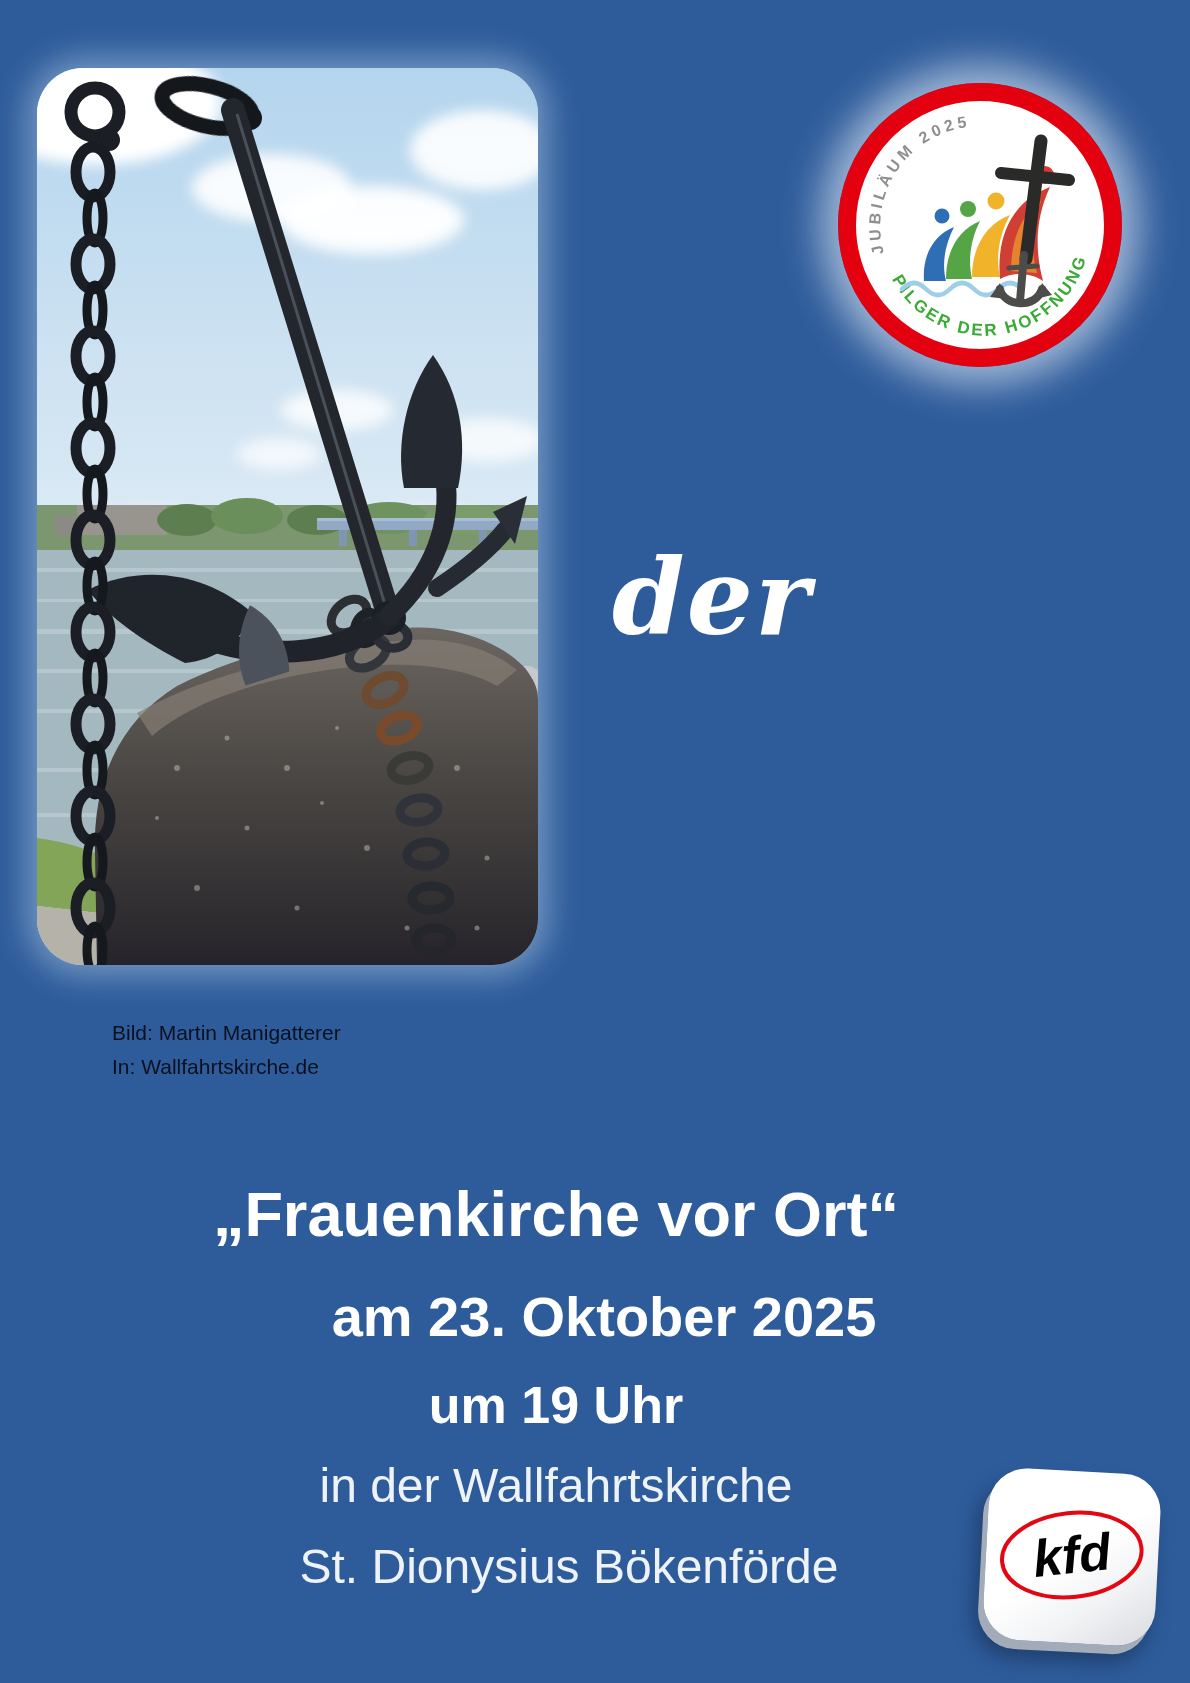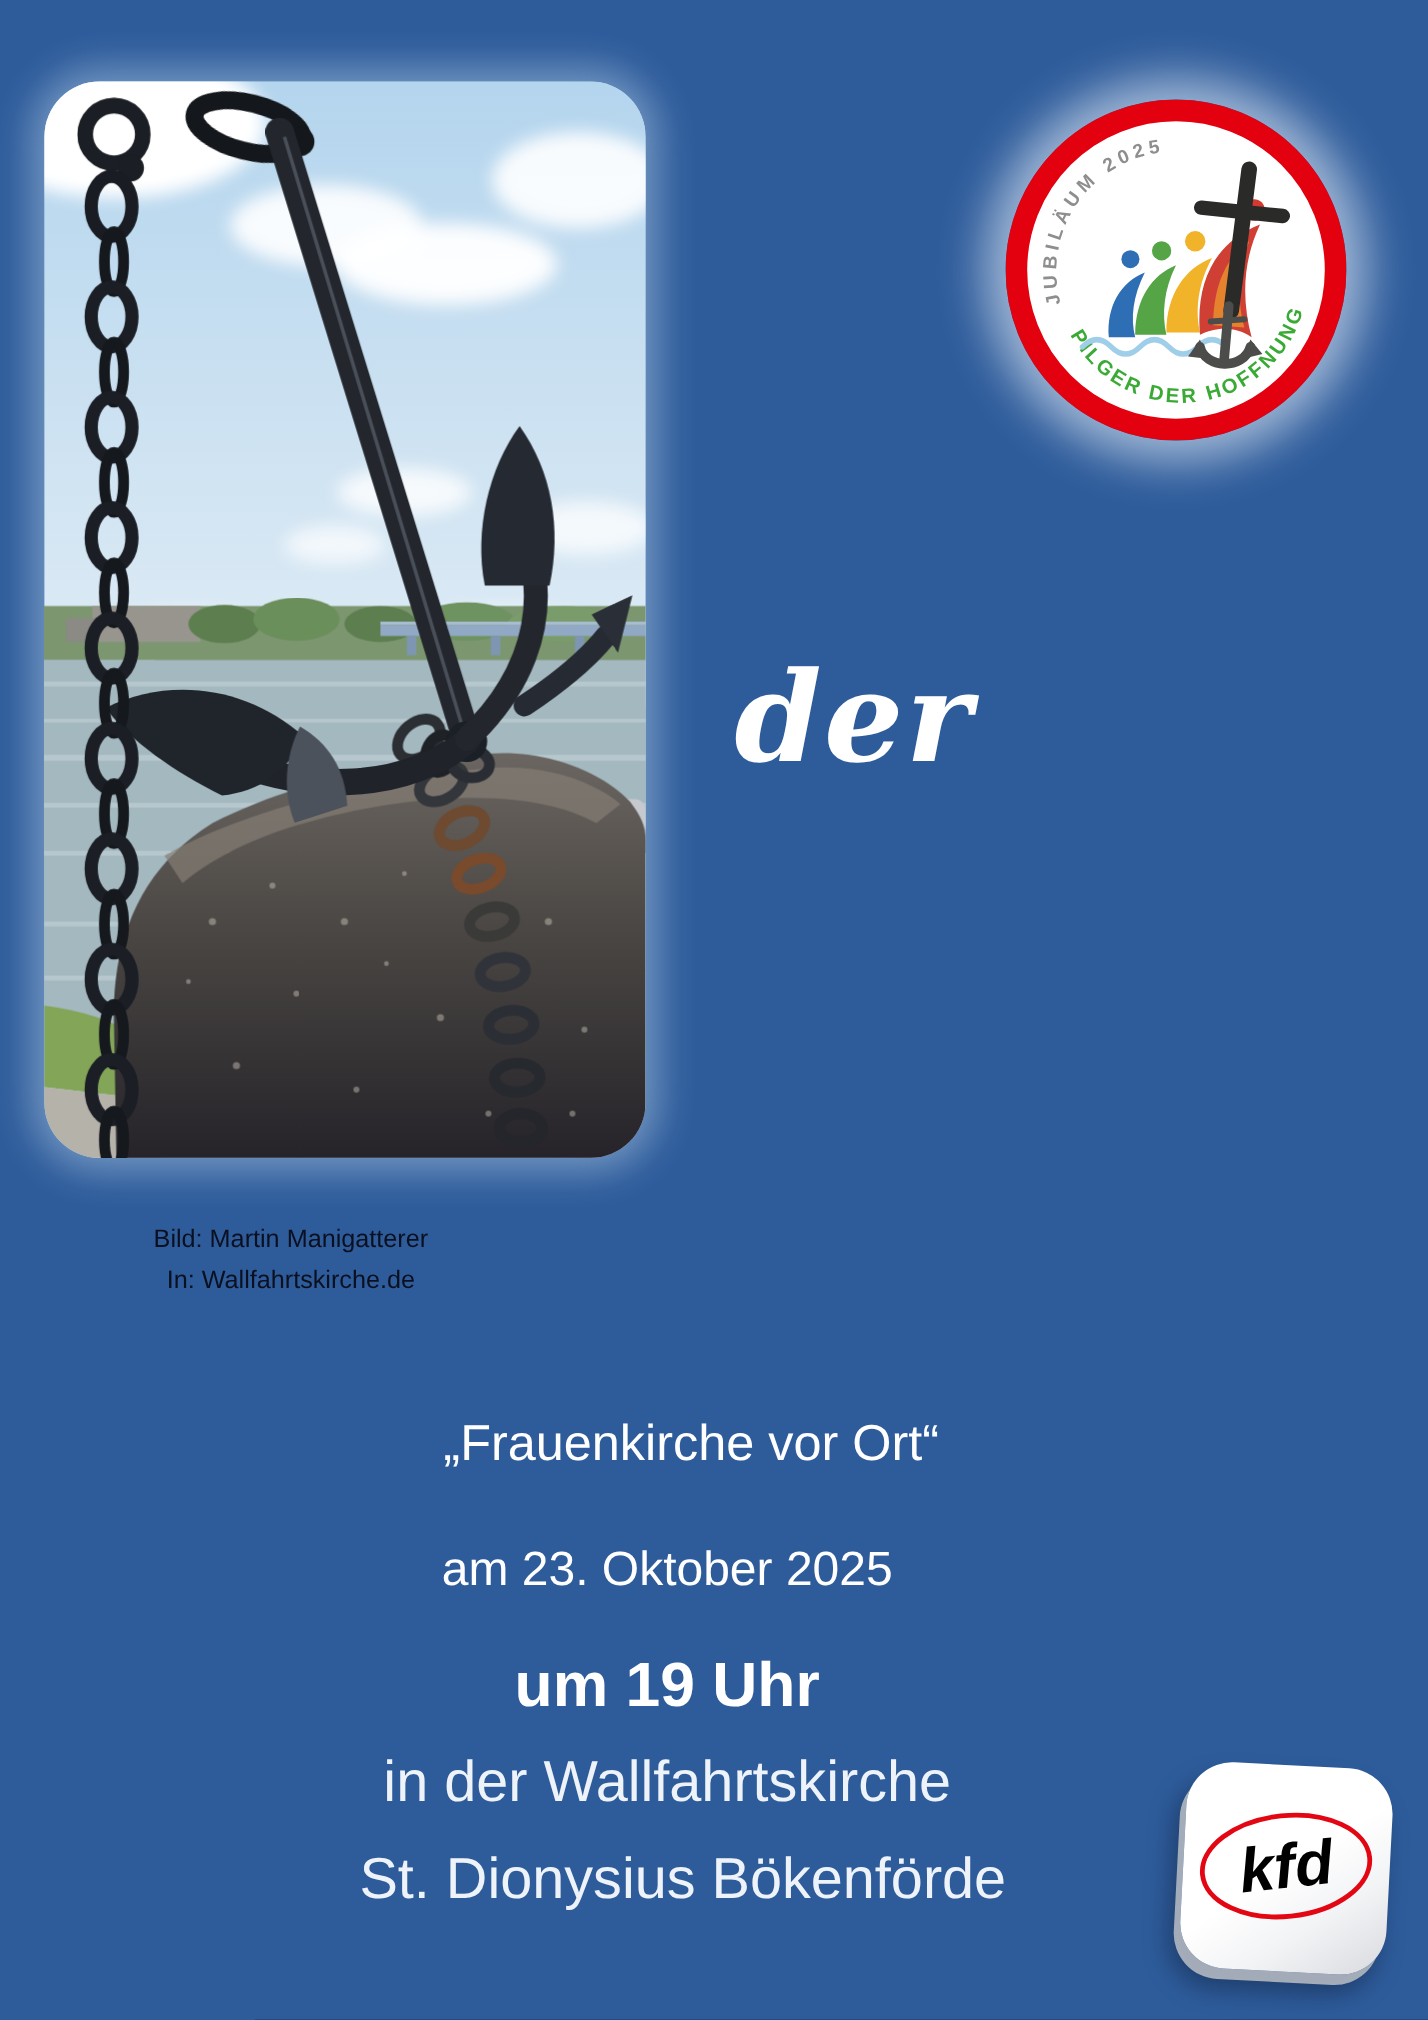--- a/index.html
+++ b/index.html
@@ -30,30 +30,30 @@
     font-family:"DejaVu Serif",serif;
     font-style:italic;font-weight:bold;
     color:#ffffff;font-size:104px;line-height:1;
     letter-spacing:2px;white-space:nowrap;
   }
   .script-1{top:366px;}
   .script-2{top:546px;}
   .script-3{top:728px;}
   
   .credit{
-    position:absolute;left:128px;top:1016px;
-    color:#0b1020;font-size:21px;line-height:34px;text-align:center;
+    position:absolute;left:112px;top:1016px;
+    color:#0b1020;font-size:21px;line-height:34px;
   }
   
   .event-line{
     position:absolute;left:0;width:1112px;text-align:center;
     color:#ffffff;white-space:nowrap;line-height:1.1;
   }
-  .ev-1{top:1180px;font-size:42px;font-weight:normal;margin-left:20px;}
-  .ev-2{top:1286px;font-size:40px;font-weight:normal;}
+  .ev-1{top:1180px;font-size:63px;font-weight:bold;}
+  .ev-2{top:1286px;font-size:56px;font-weight:bold;margin-left:48px;}
   .ev-3{top:1377px;font-size:52px;font-weight:bold;}
   .ev-4{top:1460px;font-size:48px;font-weight:normal;color:#eef3f9;}
   .ev-5{top:1541px;font-size:48px;font-weight:normal;color:#eef3f9;margin-left:13px;}
   
   .kfd{
     position:absolute;left:986px;top:1471px;width:172px;height:172px;
     background:linear-gradient(145deg,#ffffff 50%,#f2f3f5 72%,#d8dade 100%);
     border-radius:38px;
     transform:rotate(3deg);
     box-shadow:-5px 9px 0 rgba(186,190,196,.85), -8px 16px 22px rgba(10,20,42,.45);

